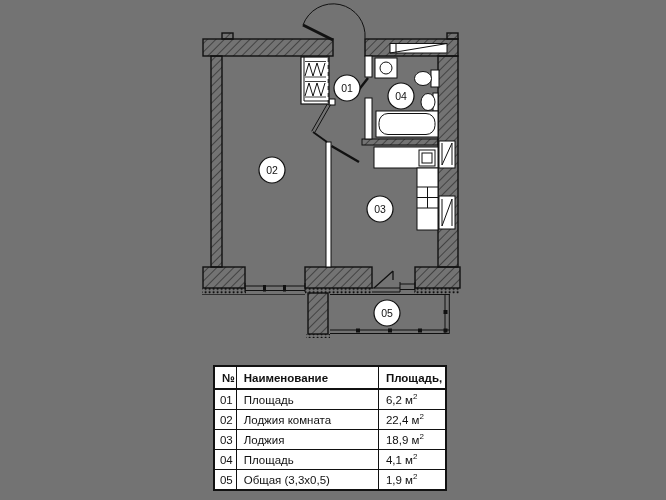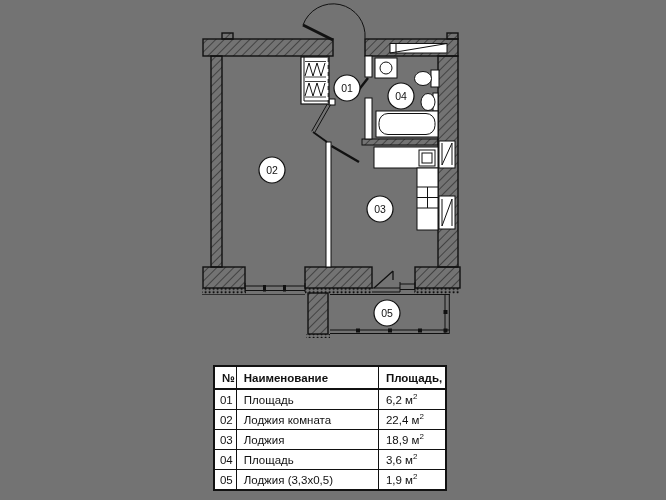--- a/index.html
+++ b/index.html
@@ -208,23 +208,23 @@
         <td><span>22,4 м</span><sup>2</sup></td>
       </tr>
       <tr>
         <td class="cell-num">03</td>
         <td>Лоджия</td>
         <td><span>18,9 м</span><sup>2</sup></td>
       </tr>
       <tr>
         <td class="cell-num">04</td>
         <td>Площадь</td>
-        <td><span>3,6 м</span><sup>2</sup></td>
+        <td><span>4,1 м</span><sup>2</sup></td>
       </tr>
       <tr>
         <td class="cell-num">05</td>
-        <td>Лоджия (3,3х0,5)</td>
+        <td>Общая (3,3х0,5)</td>
         <td><span>1,9 м</span><sup>2</sup></td>
       </tr>
     </tbody>
   </table>
 
 </div>
 
 </body></html>

